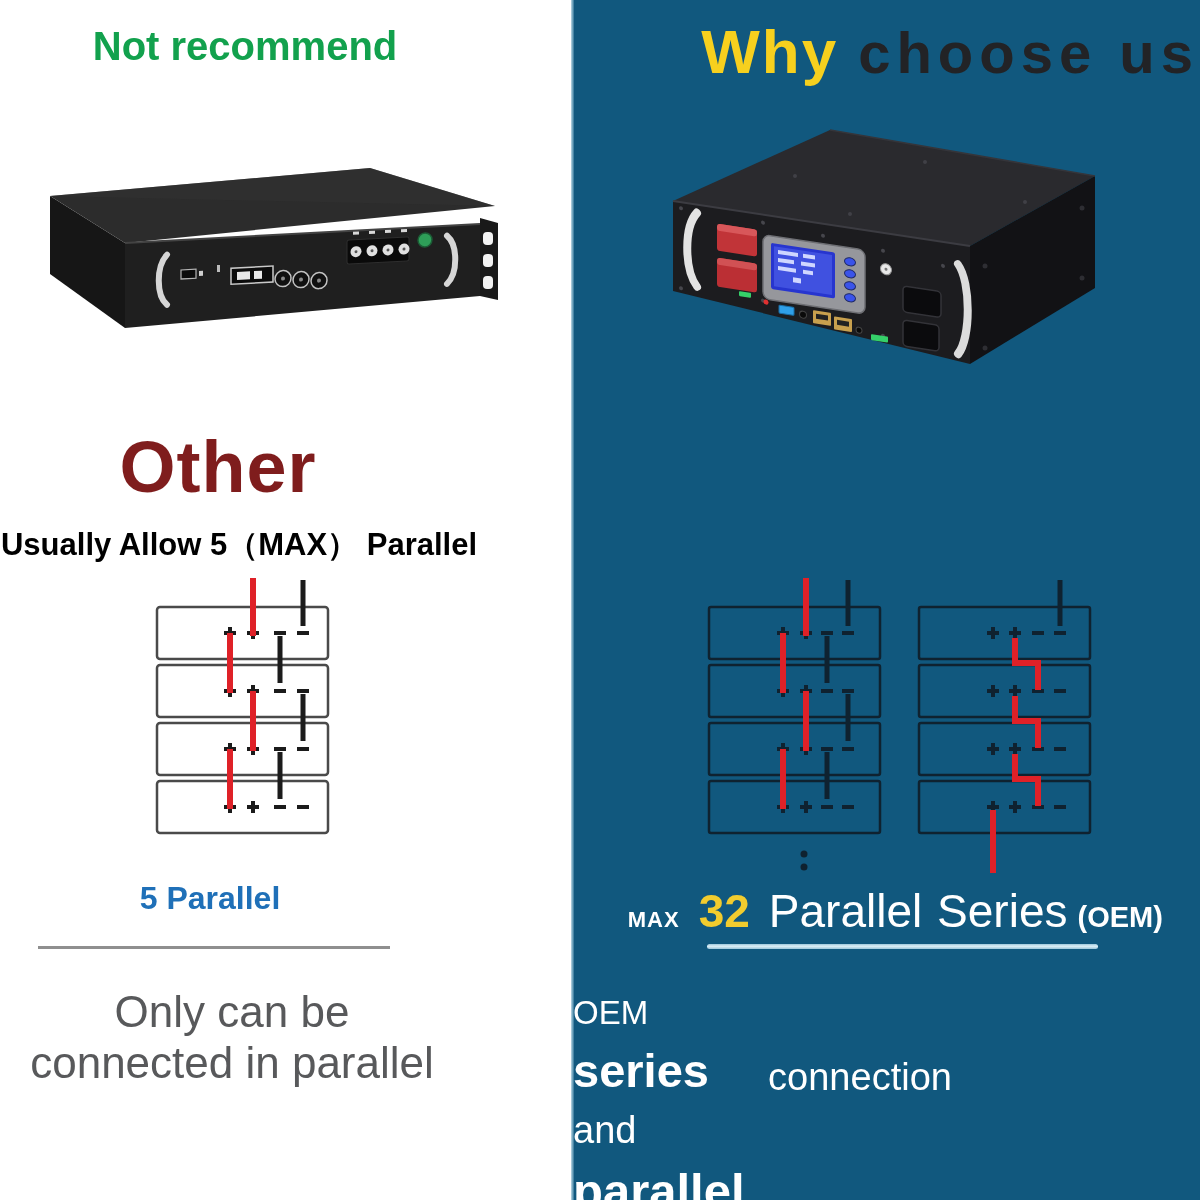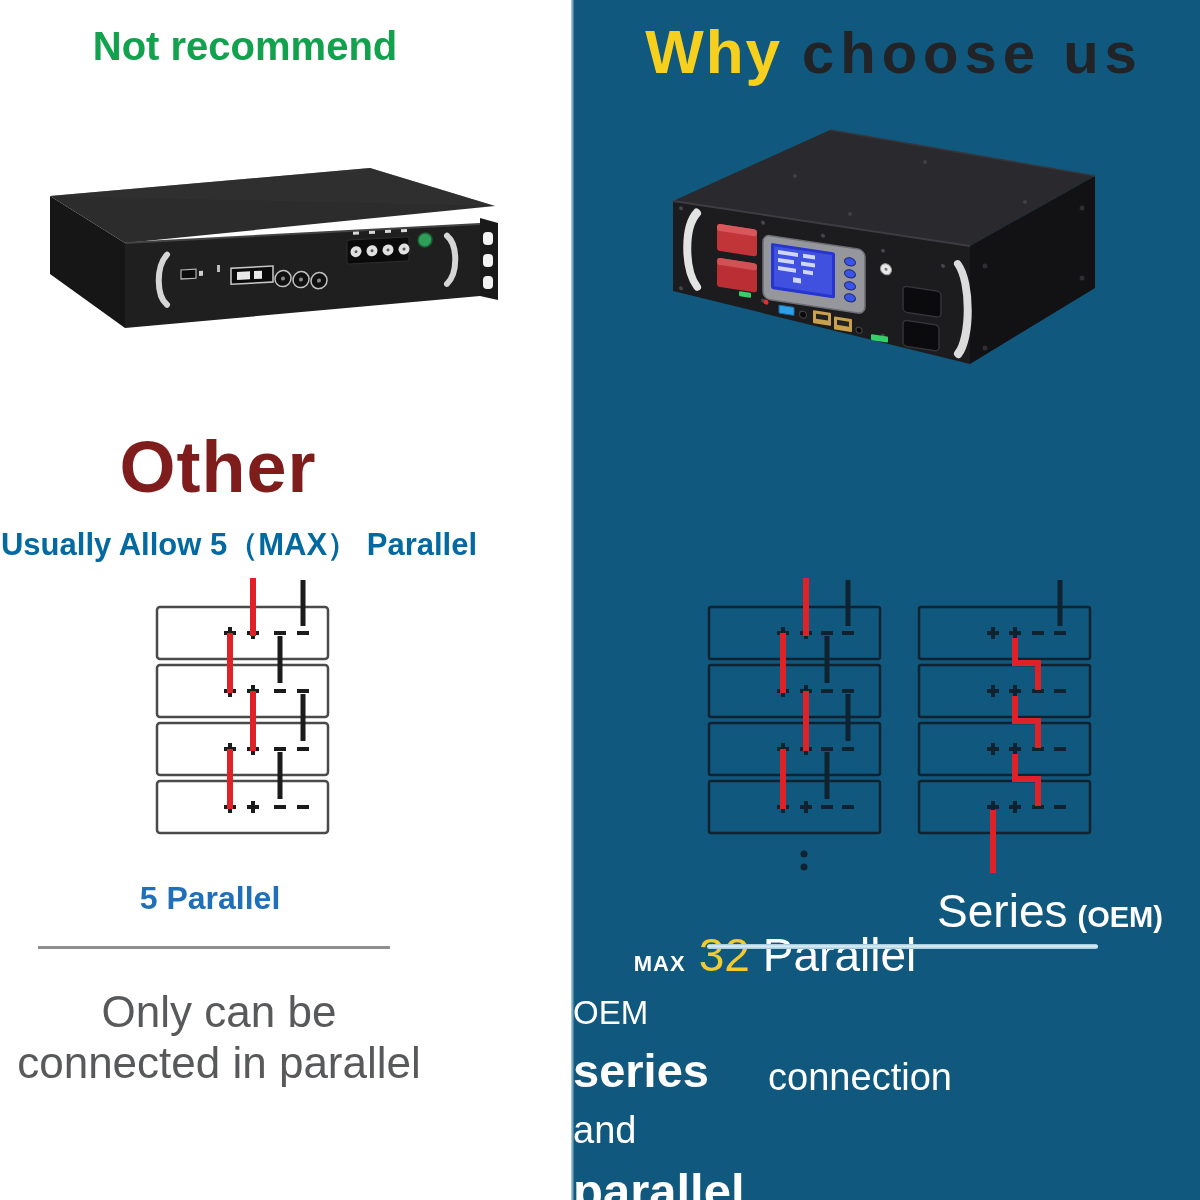--- a/index.html
+++ b/index.html
@@ -11,37 +11,37 @@
   .panel-right{left:573px;top:0;width:627px;height:1200px;background:#11587E;}
   .panel-edge{left:571px;top:0;width:3px;height:1200px;
               background:linear-gradient(90deg,#bcd9e6,#2e7396);}
 
   
   .nr-title{left:0;top:24px;width:490px;text-align:center;font-size:40px;font-weight:600;
             color:#12A14D;letter-spacing:0px;}
   .other-heading{left:0;top:426px;width:436px;text-align:center;font-size:72px;font-weight:700;
             color:#7f1d1d;letter-spacing:1px;}
   .allow-label{left:0;top:524px;width:478px;text-align:center;font-size:31px;font-weight:700;
-            color:#0369a1;}
+            color:#000000;}
   .five-parallel{left:0;top:880px;width:420px;text-align:center;font-size:32px;font-weight:700;
             color:#1F70B8;}
   .divider-left{left:38px;top:946px;width:352px;height:3px;background:#8F8F8F;}
   .note-left{left:0;top:986px;width:438px;text-align:center;font-size:44px;font-weight:400;
-            color:#58595B;line-height:1.16;}
+            color:#58595B;line-height:1.16;padding-left:13px;}
 
   
-  .why-title{left:573px;top:16px;width:548px;text-align:center;padding-left:47px;}
+  .why-title{left:604px;top:16px;width:548px;text-align:right;padding-left:47px;}
   .why-title .hl{font-size:62px;font-weight:700;color:#F7D01E;margin-right:20px;letter-spacing:2px;}
   .why-title .rest{font-size:58px;font-weight:700;color:#222326;letter-spacing:6px;}
   .our-heading{left:573px;top:436px;width:570px;text-align:center;font-size:66px;font-weight:700;
             color:#FFFFFF;}
   .max32{left:600px;top:884px;width:350px;display:flex;justify-content:center;align-items:baseline;
-            gap:13px;color:#FFFFFF;white-space:nowrap;}
+            gap:19px;color:#FFFFFF;white-space:nowrap;}
   .max32 .max{font-size:22px;font-weight:700;letter-spacing:1px;}
-  .max32 .count{font-size:46px;font-weight:400;color:#F2CC2E;margin-top:44px;}
+  .max32 .count{font-size:46px;font-weight:700;color:#F2CC2E;}
   .max32 .par{font-size:46px;font-weight:500;}
   .series-lbl{left:905px;top:884px;width:290px;display:flex;justify-content:center;align-items:baseline;
             gap:10px;color:#FFFFFF;white-space:nowrap;}
   .series-lbl .series{font-size:46px;font-weight:500;}
   .series-lbl .oem{font-size:29px;font-weight:700;}
   .divider-right{left:707px;top:944px;width:391px;height:5px;border-radius:3px;
             background:linear-gradient(180deg,#9cc7db,#ddeef6 45%,#9cc7db);}
   .oem-note{left:573px;top:994px;width:574px;display:flex;justify-content:center;align-items:baseline;
             gap:11px;color:#FFFFFF;white-space:nowrap;flex-direction:column;}
   .oem-note .s1{font-size:33px;font-weight:400;}

